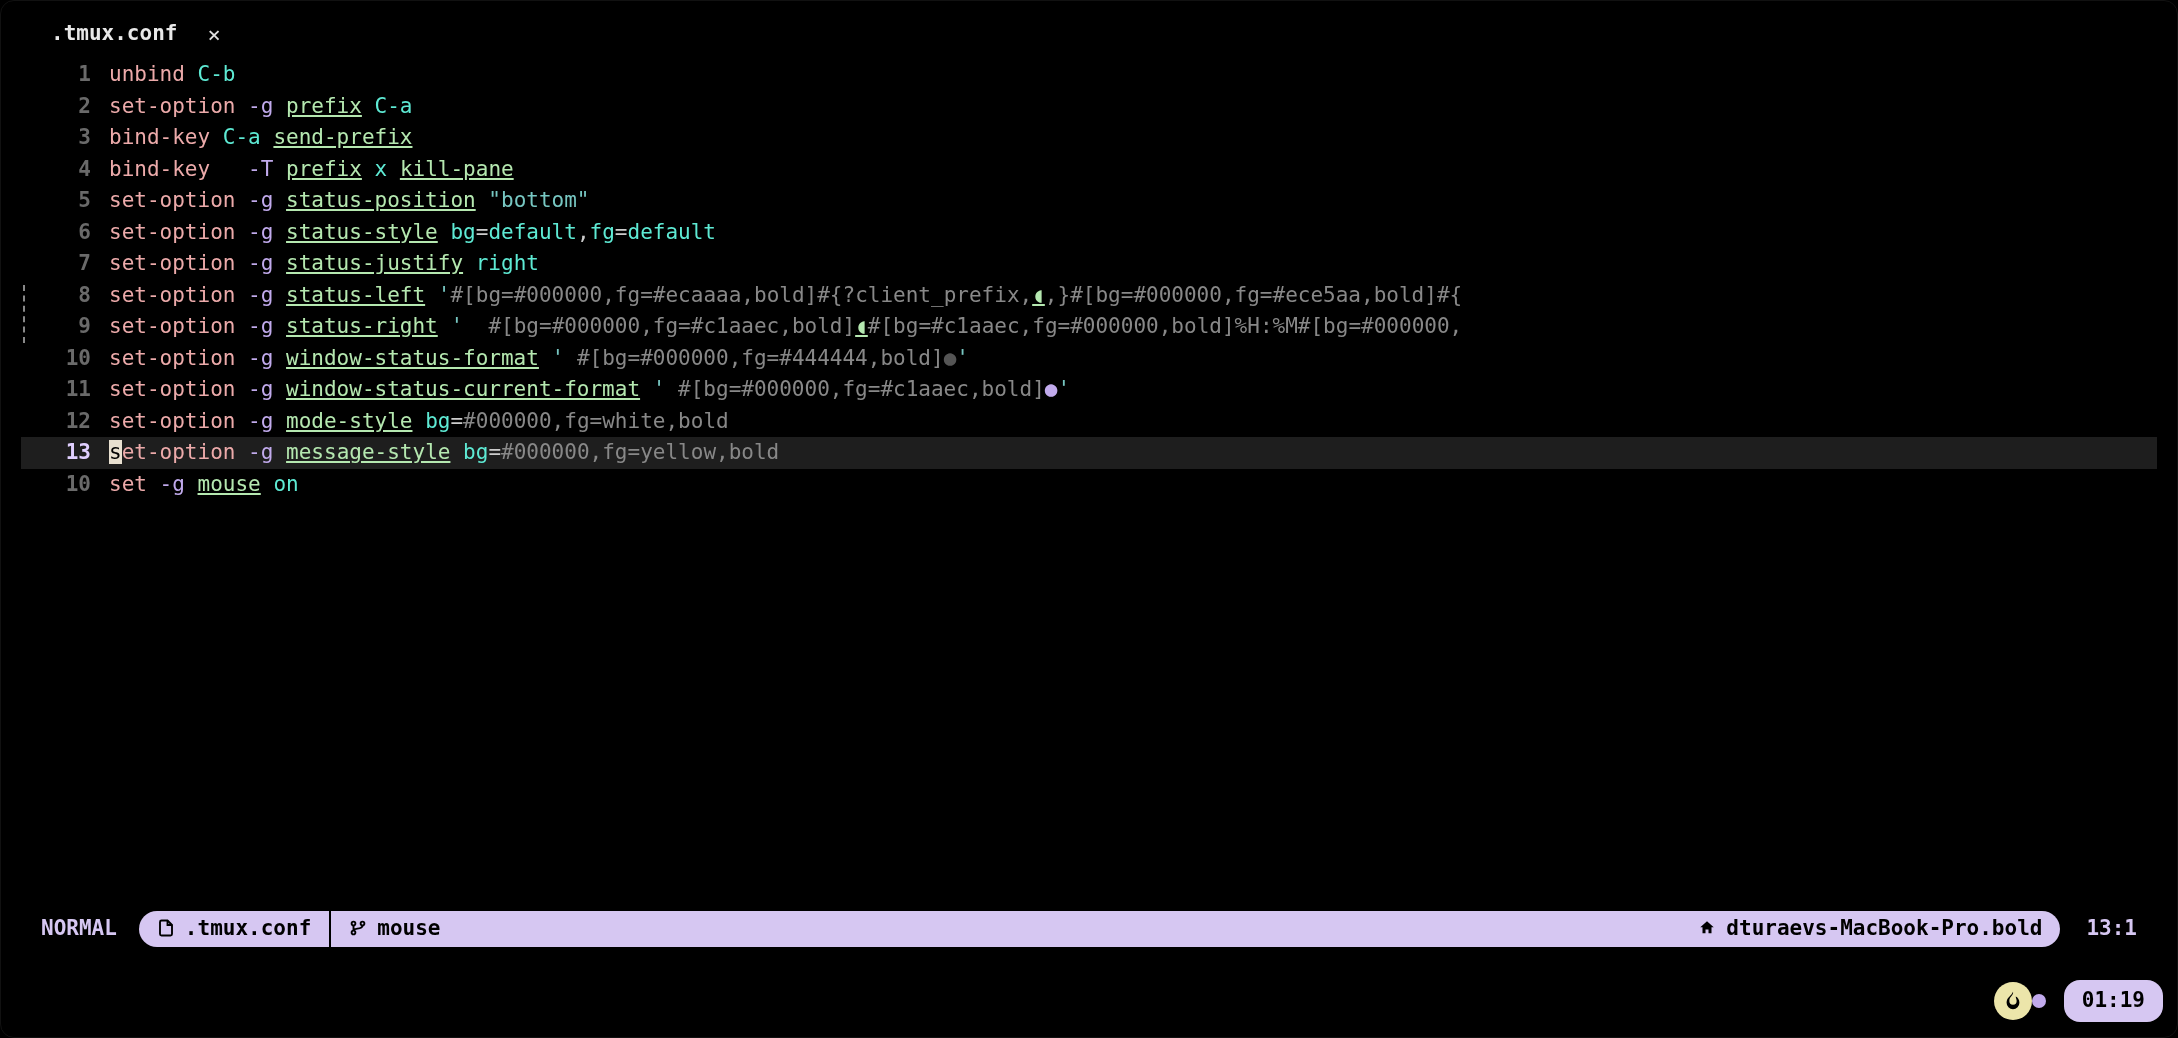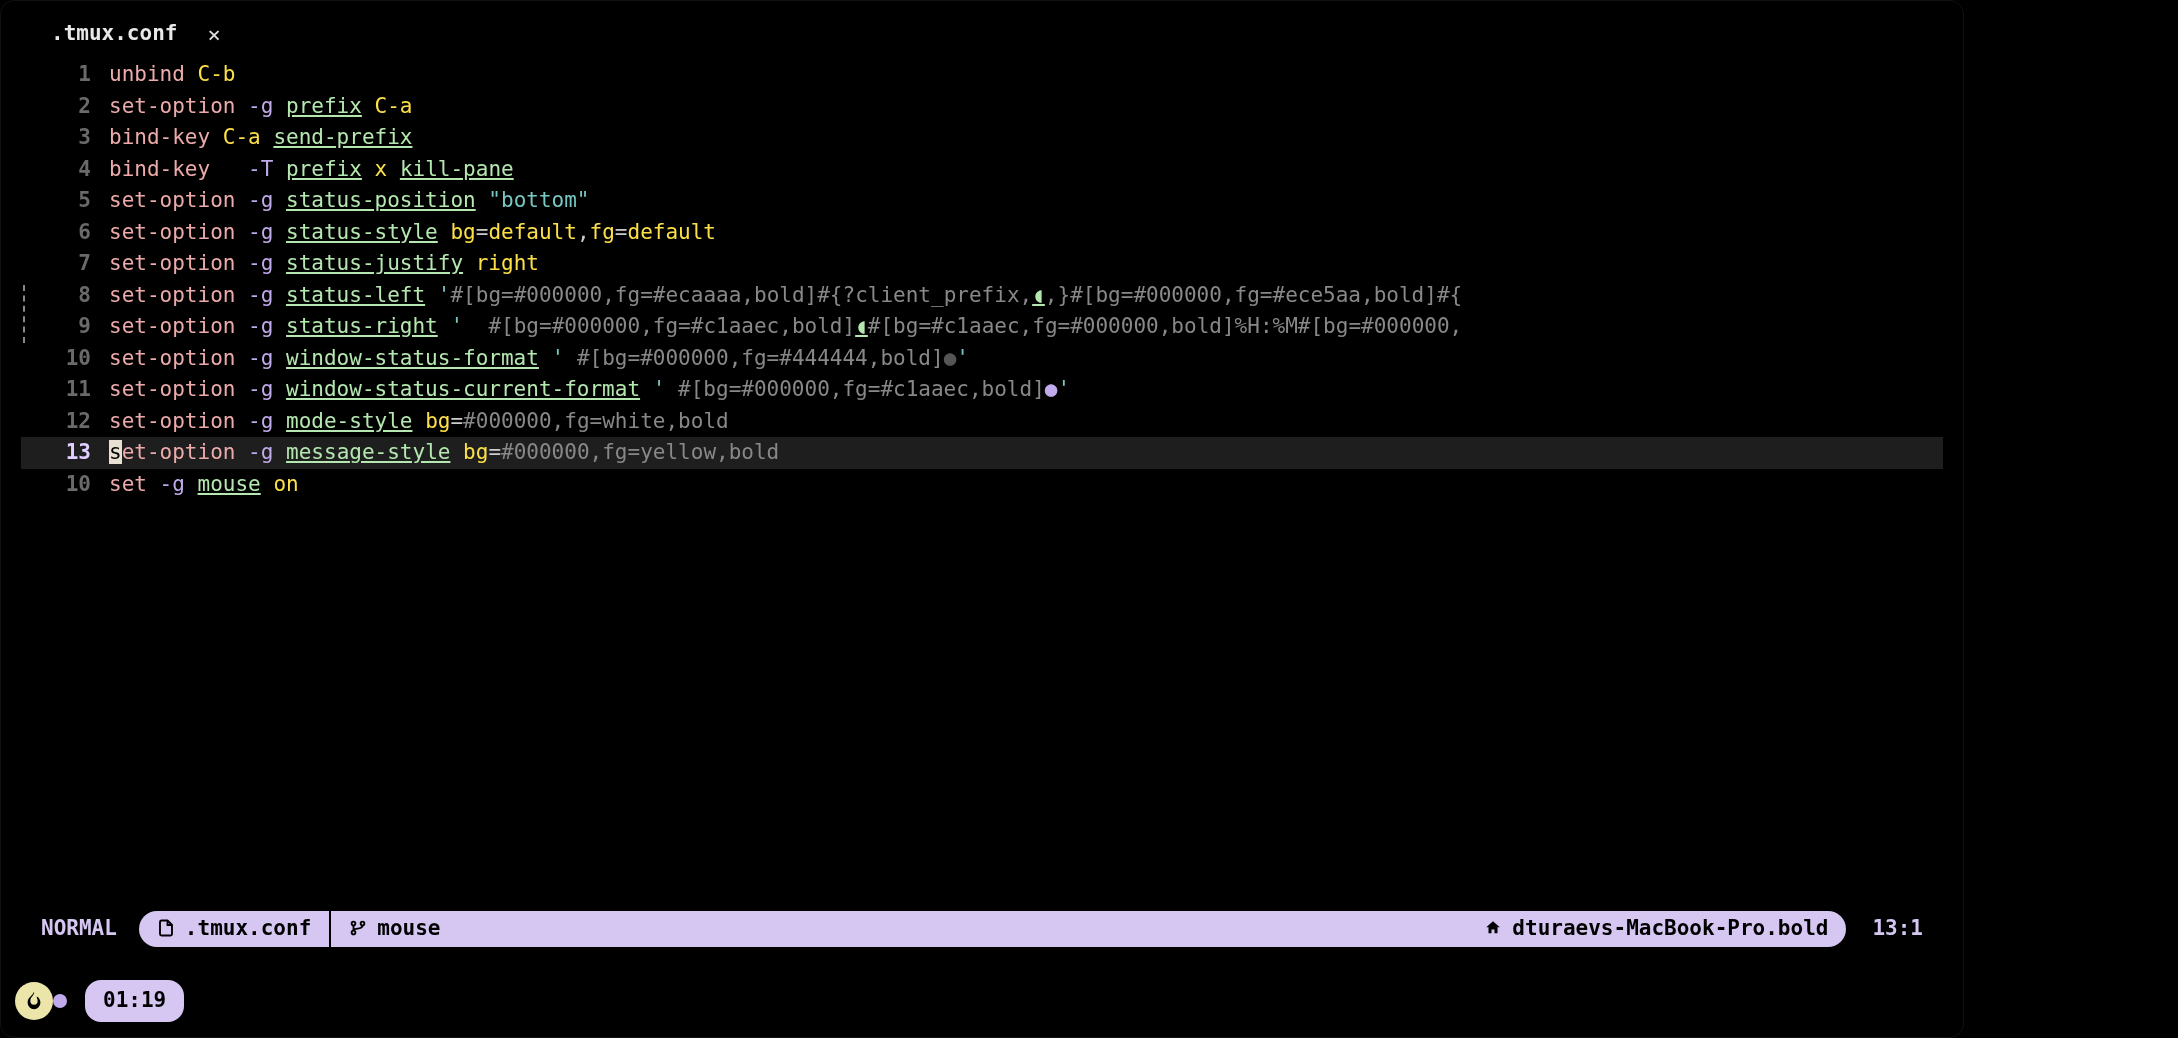--- a/index.html
+++ b/index.html
@@ -23,21 +23,21 @@
     font-family: "Menlo", "Consolas", "DejaVu Sans Mono", monospace;
     font-size: 21px;
     line-height: 1.5;
     width: 2178px;
     height: 1038px;
     overflow: hidden;
     box-sizing: border-box;
   }
   .window {
     position: relative;
-    width: 1964px;
+    width: 2178px;
     height: 1038px;
     background: var(--bg);
     border: 1px solid #111;
     border-radius: 14px;
     box-sizing: border-box;
     overflow: hidden;
   }
 
   
   .tabbar {
@@ -86,21 +86,21 @@
     flex: 1;
     overflow: hidden;
   }
   .cursor {
     background: #e8e0d0;
     color: #000;
   }
 
   .kw { color: var(--pink); }        
   .flag { color: var(--accent); }    
-  .arg { color: #fde047; }           
+  .arg { color: #5eead4; }           
   .word { color: var(--green); text-decoration: underline; } 
   .str { color: var(--teal); }       
   .sym { color: #cccccc; }           
   .quote { color: var(--teal); }
   .gray { color: #888888; }
   .dot-dim { color: #555555; }
   .dot-accent { color: var(--accent); }
 
   .change-bar {
     position: absolute;
@@ -167,21 +167,21 @@
 
   
   .tmuxbar {
     position: absolute;
     left: 14px;
     right: 14px;
     bottom: 14px;
     height: 44px;
     display: flex;
     align-items: center;
-    justify-content: flex-start;
+    justify-content: flex-end;
   }
   .flame {
     width: 38px;
     height: 38px;
     border-radius: 19px;
     background: #ece5aa;
     color: #000;
     display: inline-flex;
     align-items: center;
     justify-content: center;

